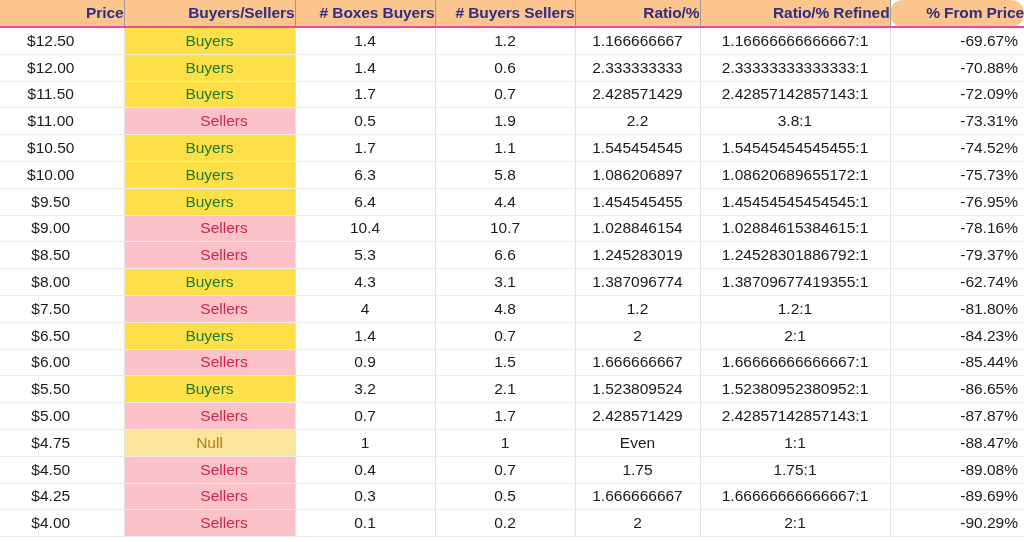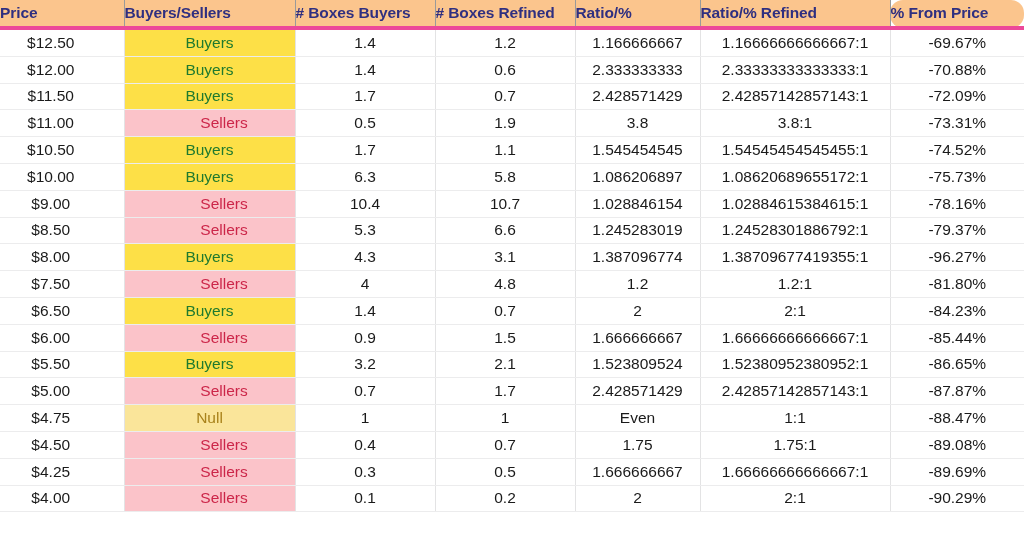--- a/index.html
+++ b/index.html
@@ -31,43 +31,43 @@
   table.grid col.c-ratio      { width: 125px; }
   table.grid col.c-ratioref   { width: 190px; }
   table.grid col.c-pct        { width: 134px; }
 
   thead th {
     height: 26px;
     background: #fbc58d;
     color: #2f2f80;
     font-weight: bold;
     font-size: 15.5px;
-    text-align: left;
+    text-align: right;
     vertical-align: middle;
     padding: 0;
     border-right: 1px solid #9a9a9a;
-    border-bottom: 4px solid #ec4899;
+    border-bottom: 2px solid #ec4899;
     letter-spacing: -0.1px;
     white-space: nowrap;
   }
   thead th:last-child { border-right: none; border-radius: 13px; }
 
   tbody td {
     height: 25.8px;
     padding: 0 6px;
     font-size: 15.5px;
     color: #1a1a1a;
     text-align: center;
     vertical-align: middle;
     border-bottom: 1px solid #ececed;
     border-right: 1px solid #e3e3e4;
     white-space: nowrap;
     overflow: hidden;
   }
-  tbody td:last-child { border-right: none; }
+  tbody td:last-child { border-right: none; text-align: right; }
   tbody tr:last-child td { border-bottom: 1px solid #ececed; }
 
   td.price { padding-right: 28px; }
 
   td.side { font-weight: normal; }
   td.side.buyers  { background: #fde047; color: #1f7a2e; }
   td.side.sellers { background: #fbc3c9; color: #cc2649; padding-left: 35px; }
   td.side.null    { background: #fae59a; color: #a9821b; margin-top: 28px; }
 </style>
 </head>
@@ -82,21 +82,21 @@
       <col class="c-bsell">
       <col class="c-ratio">
       <col class="c-ratioref">
       <col class="c-pct">
     </colgroup>
     <thead>
       <tr>
           <th>Price</th>
           <th>Buyers/Sellers</th>
           <th># Boxes Buyers</th>
-          <th># Boxes Refined</th>
+          <th># Buyers Sellers</th>
           <th>Ratio/%</th>
           <th>Ratio/% Refined</th>
           <th>% From Price</th>
         </tr>
     </thead>
     <tbody>
         <tr>
           <td class="price">$12.50</td>
           <td class="side buyers">Buyers</td>
           <td>1.4</td>
@@ -121,21 +121,21 @@
           <td>0.7</td>
           <td>2.428571429</td>
           <td>2.42857142857143:1</td>
           <td>-72.09%</td>
         </tr>
         <tr>
           <td class="price">$11.00</td>
           <td class="side sellers">Sellers</td>
           <td>0.5</td>
           <td>1.9</td>
-          <td>3.8</td>
+          <td>2.2</td>
           <td>3.8:1</td>
           <td>-73.31%</td>
         </tr>
         <tr>
           <td class="price">$10.50</td>
           <td class="side buyers">Buyers</td>
           <td>1.7</td>
           <td>1.1</td>
           <td>1.545454545</td>
           <td>1.54545454545455:1</td>
@@ -144,20 +144,29 @@
         <tr>
           <td class="price">$10.00</td>
           <td class="side buyers">Buyers</td>
           <td>6.3</td>
           <td>5.8</td>
           <td>1.086206897</td>
           <td>1.08620689655172:1</td>
           <td>-75.73%</td>
         </tr>
         <tr>
+          <td class="price">$9.50</td>
+          <td class="side buyers">Buyers</td>
+          <td>6.4</td>
+          <td>4.4</td>
+          <td>1.454545455</td>
+          <td>1.45454545454545:1</td>
+          <td>-76.95%</td>
+        </tr>
+        <tr>
           <td class="price">$9.00</td>
           <td class="side sellers">Sellers</td>
           <td>10.4</td>
           <td>10.7</td>
           <td>1.028846154</td>
           <td>1.02884615384615:1</td>
           <td>-78.16%</td>
         </tr>
         <tr>
           <td class="price">$8.50</td>
@@ -168,21 +177,21 @@
           <td>1.24528301886792:1</td>
           <td>-79.37%</td>
         </tr>
         <tr>
           <td class="price">$8.00</td>
           <td class="side buyers">Buyers</td>
           <td>4.3</td>
           <td>3.1</td>
           <td>1.387096774</td>
           <td>1.38709677419355:1</td>
-          <td>-96.27%</td>
+          <td>-62.74%</td>
         </tr>
         <tr>
           <td class="price">$7.50</td>
           <td class="side sellers">Sellers</td>
           <td>4</td>
           <td>4.8</td>
           <td>1.2</td>
           <td>1.2:1</td>
           <td>-81.80%</td>
         </tr>

